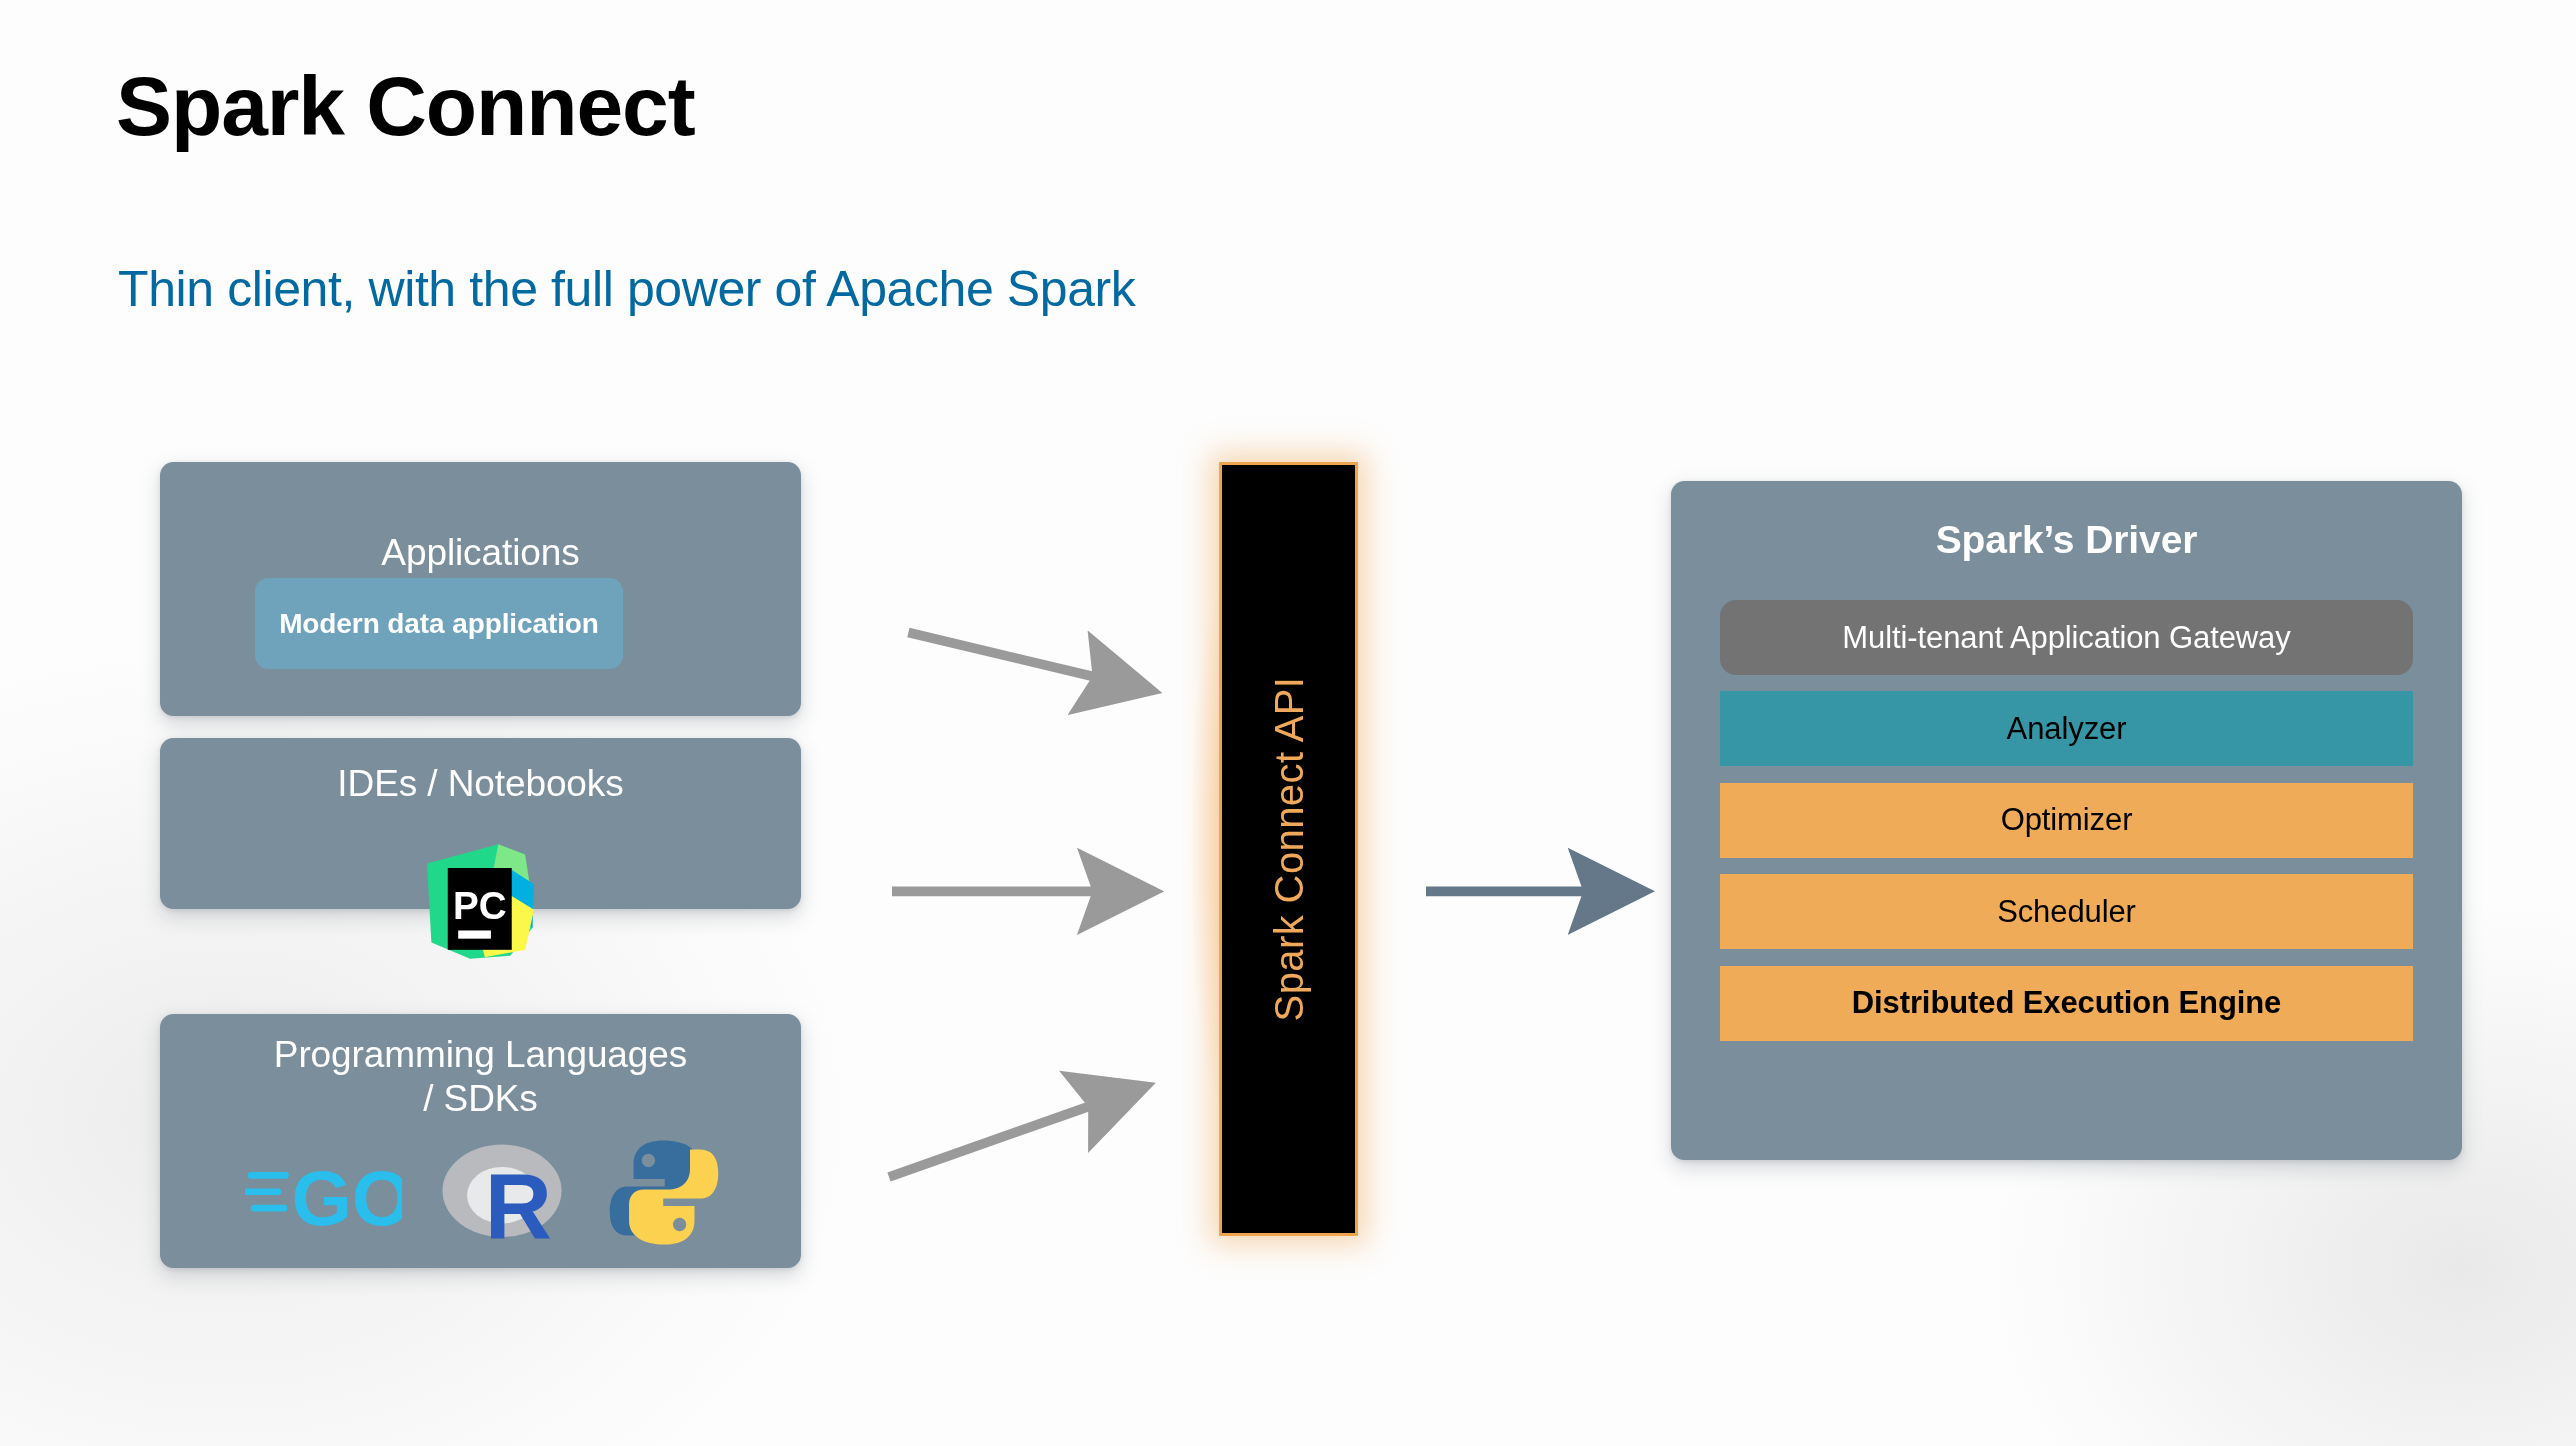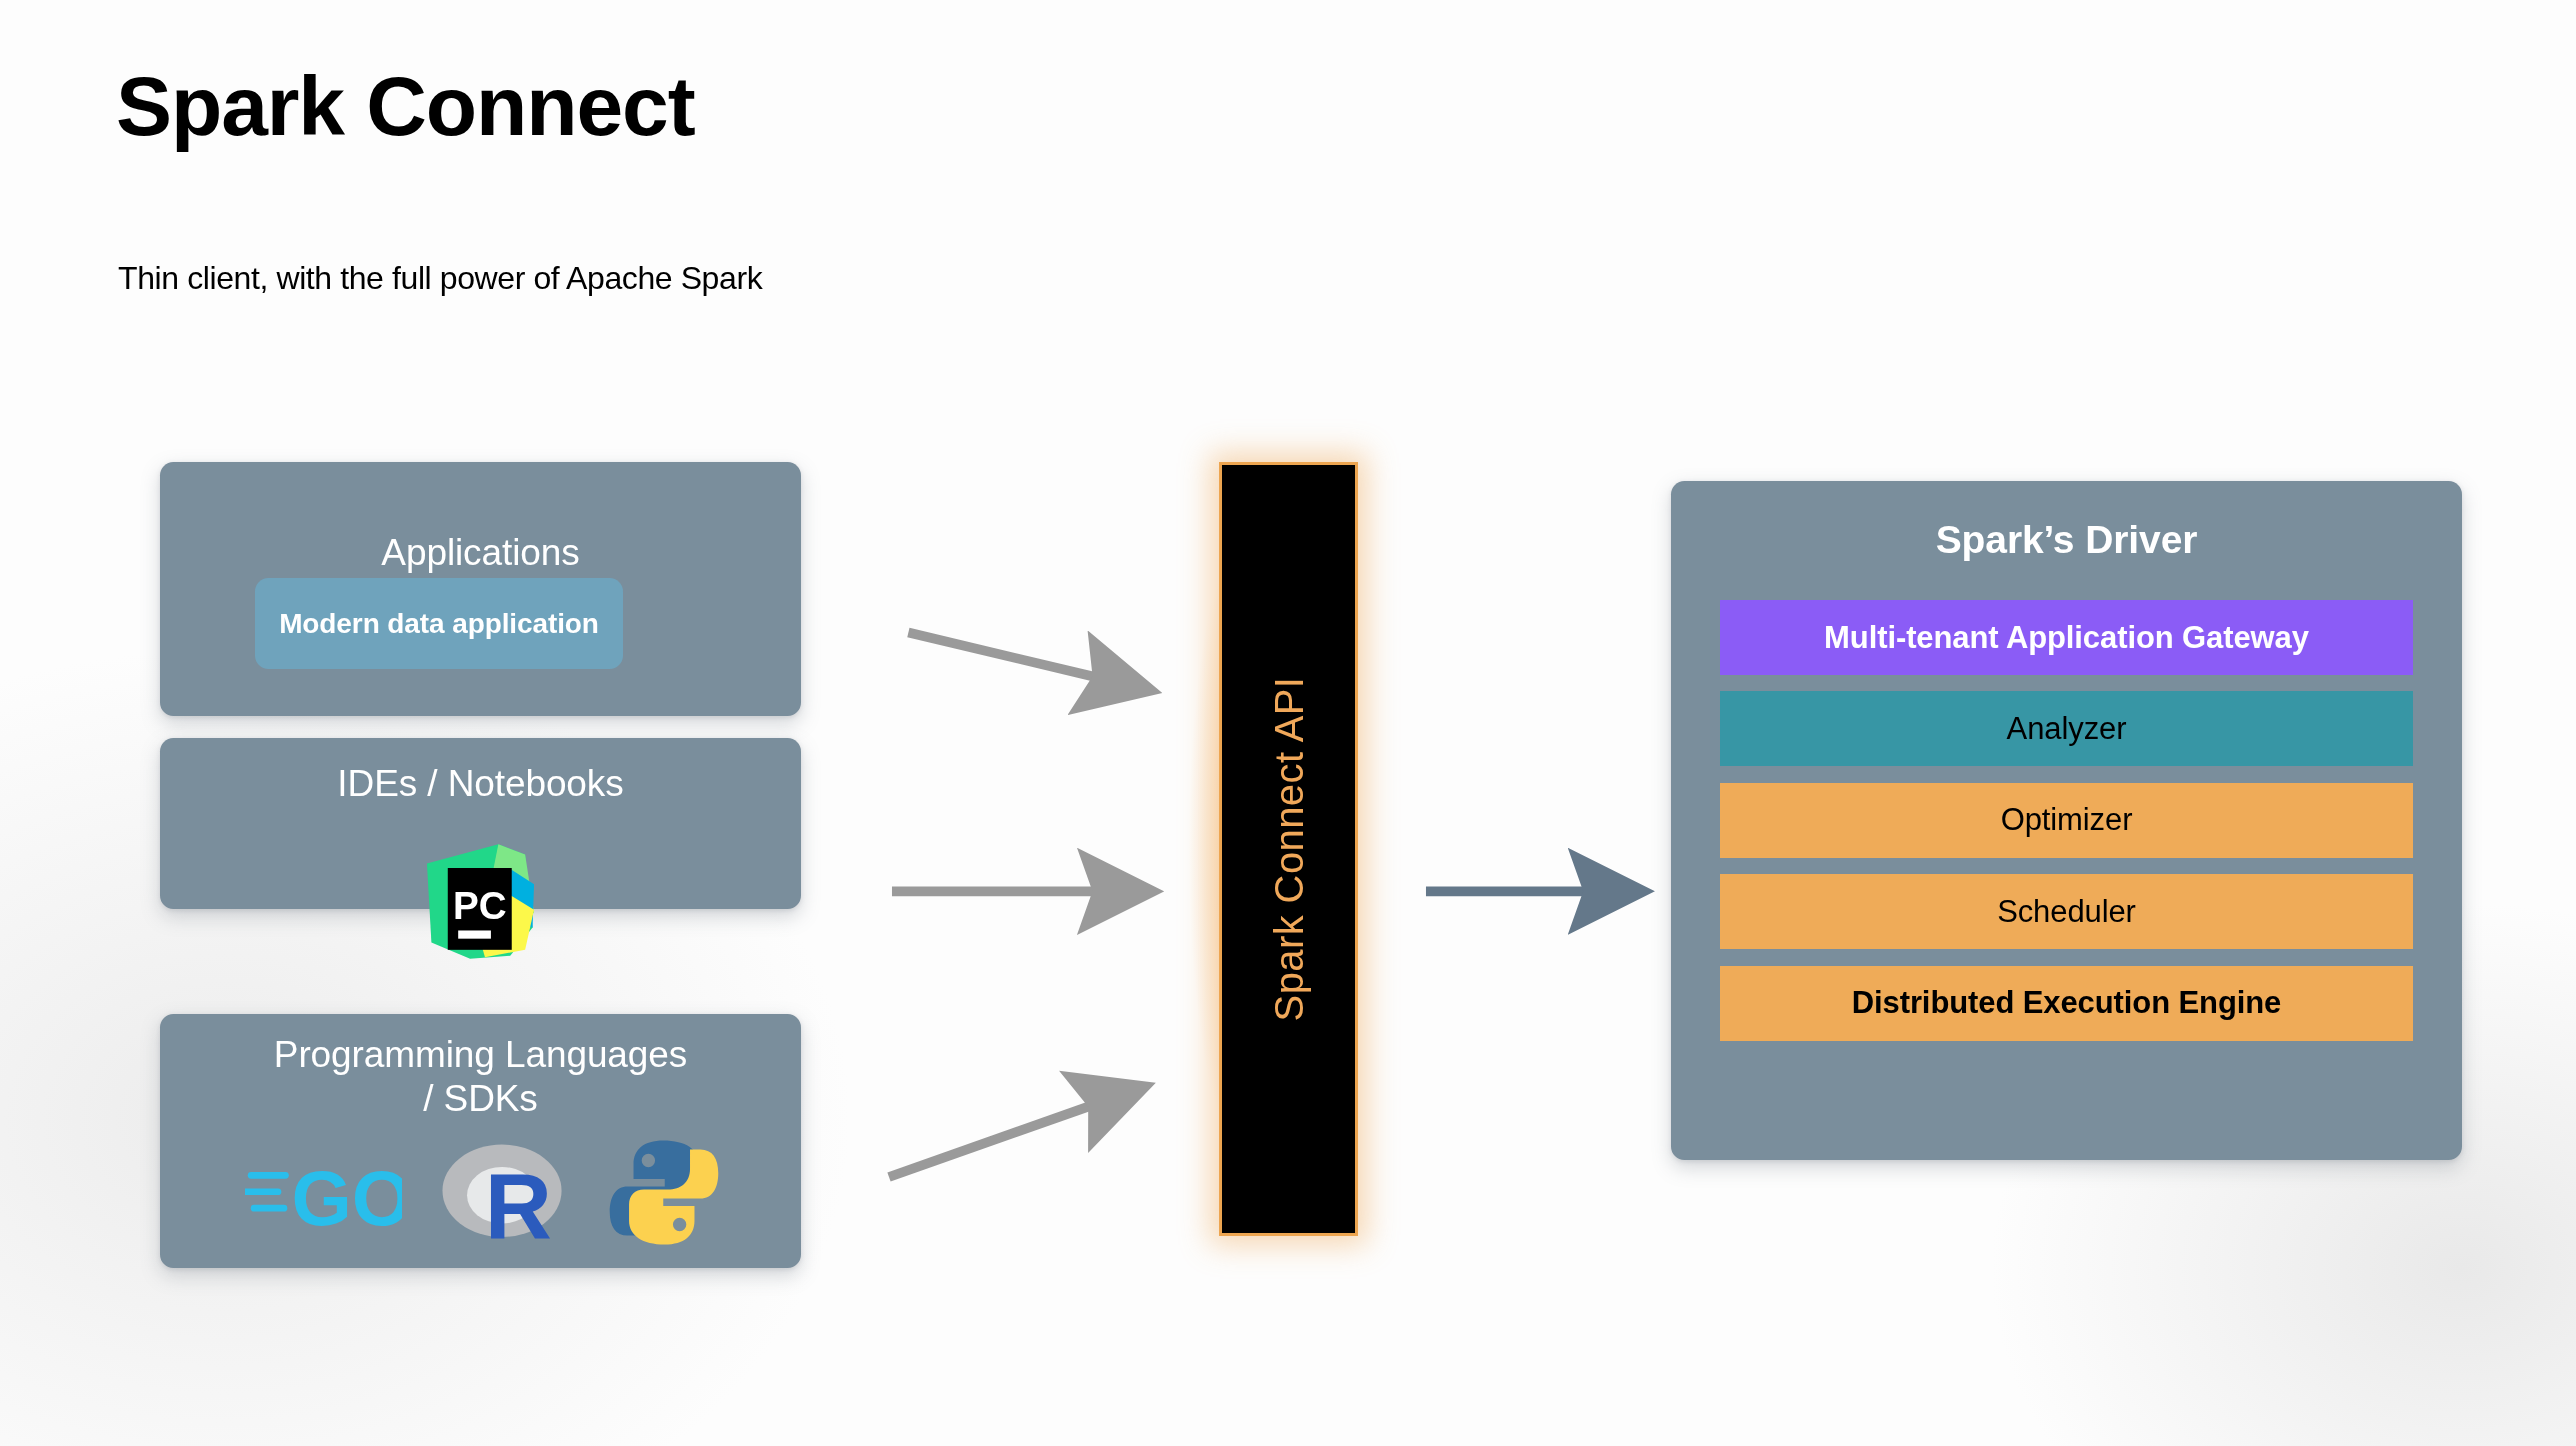--- a/index.html
+++ b/index.html
@@ -16,21 +16,21 @@
   .slide{position:absolute;inset:0;}
 
   
   #page-title{
     position:absolute;left:116px;top:58px;
     font-size:84px;font-weight:bold;color:#000;
     letter-spacing:-1.1px;line-height:1.15;white-space:nowrap;
   }
   #page-subtitle{
     position:absolute;left:118px;top:260px;
-    font-size:32px;font-weight:400;color:#000000;
+    font-size:50px;font-weight:400;color:#0369a1;
     letter-spacing:-0.4px;white-space:nowrap;
   }
 
   
   #spark-logo{position:absolute;left:2129px;top:16.4px;width:418px;height:201px;}
 
   
   .panel{
     position:absolute;
     background:#7a8e9c;
@@ -190,21 +190,21 @@
   </div>
 
   <div id="api-glow"></div>
   <div id="panel-api" style="background: rgb(0, 0, 0); border-color: rgb(237, 165, 80);">
     <div id="api-label" style="color: rgb(240, 168, 90);">Spark Connect API</div>
   </div>
 
   <div class="panel" id="panel-driver" style="background: rgb(122, 142, 156);">
     <div class="panel-title">Spark’s Driver</div>
     <div id="driver-rows">
-      <div class="driver-row" style="background: #8b5cf6; color: rgb(255, 255, 255); font-weight: 700;">
+      <div class="driver-row" style="background: #737373; color: rgb(255, 255, 255); font-weight: 400; border-radius: 16px;">
         <span>Multi-tenant Application Gateway</span>
       </div>
       <div class="driver-row" style="background: rgb(55, 150, 165); color: rgb(0, 0, 0); font-weight: 400;">
         <span>Analyzer</span>
       </div>
       <div class="driver-row" style="background: rgb(239, 171, 88); color: rgb(0, 0, 0); font-weight: 400;">
         <span>Optimizer</span>
       </div>
       <div class="driver-row" style="background: rgb(239, 171, 88); color: rgb(0, 0, 0); font-weight: 400;">
         <span>Scheduler</span>

